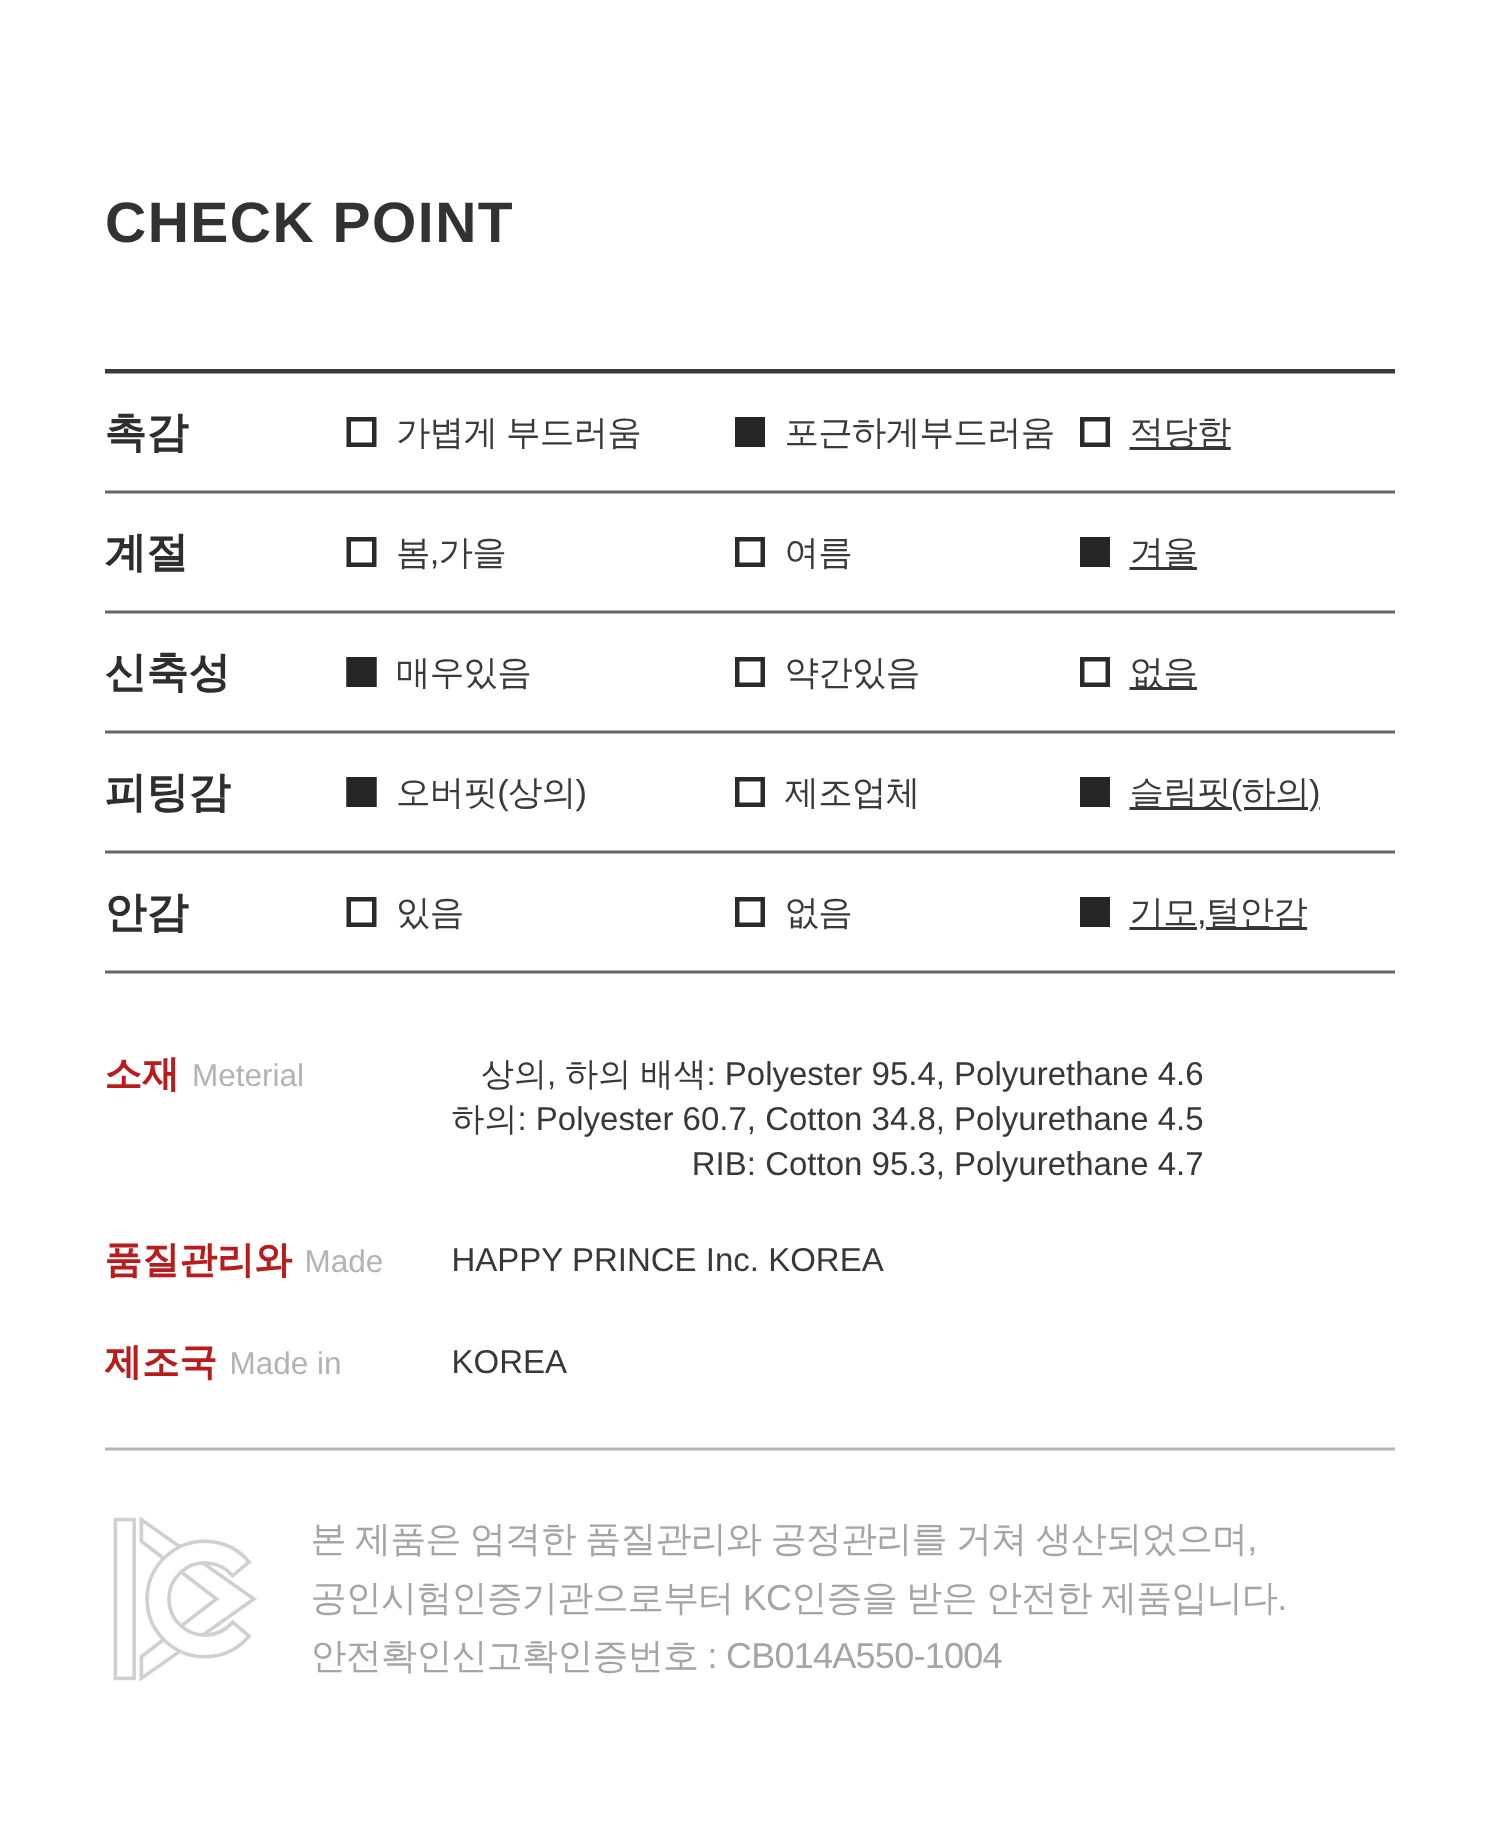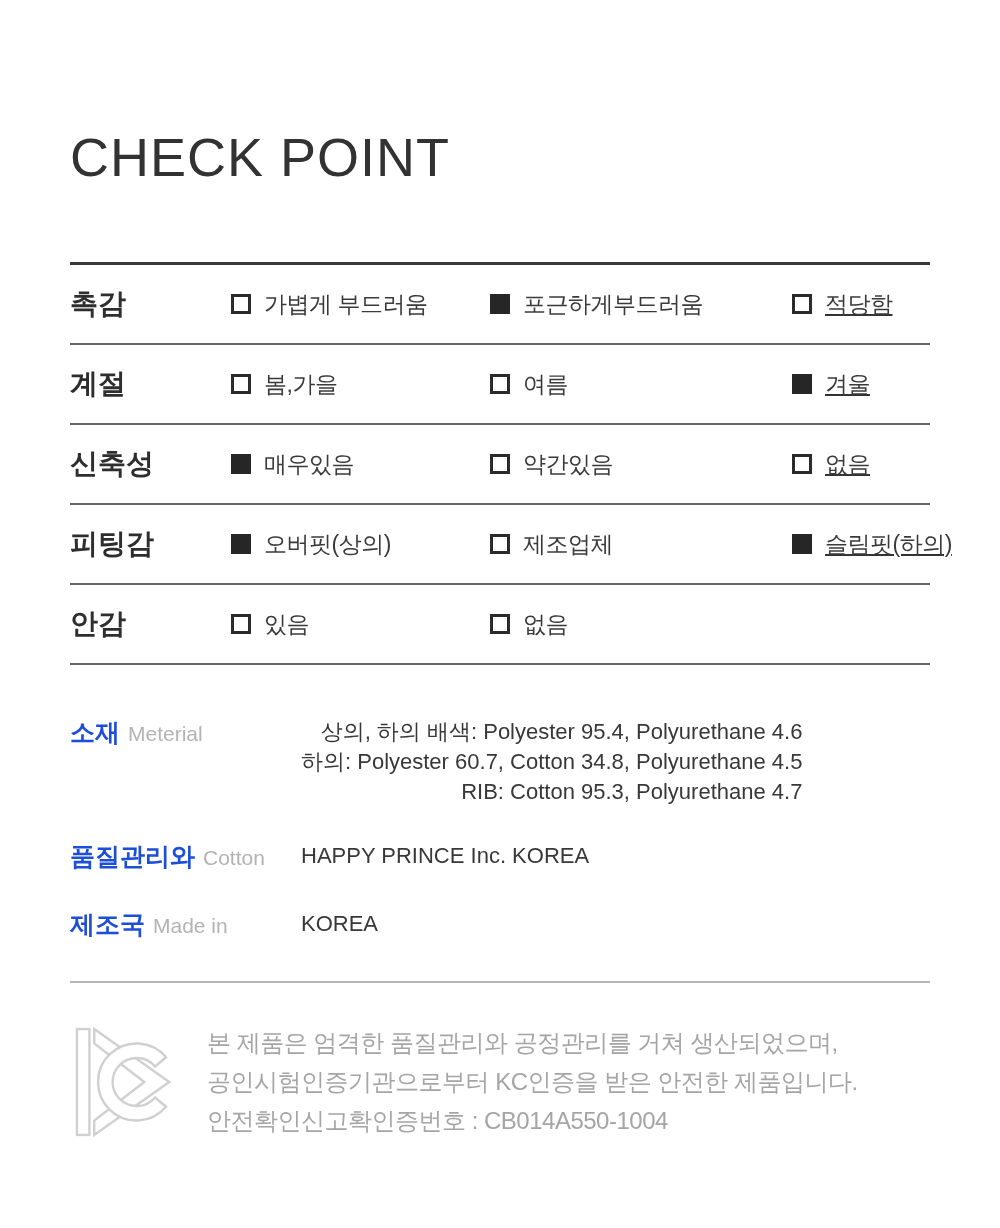--- a/index.html
+++ b/index.html
@@ -9,23 +9,23 @@
     height: 1228px;
     font-family: "Liberation Sans", sans-serif;
     color: #333333;
     overflow: hidden;
   }
   .page { padding: 0 70px; }
 
   
   .title {
     margin-top: 130px;
-    font-size: 54px;
+    font-size: 38px;
     line-height: 1.0;
-    font-weight: 400;
+    font-weight: 700;
     letter-spacing: 1px;
     color: #323232;
   }
 
   
   .check-table {
     margin-top: 78px;
     border-top: 3px solid #3a3a3a;
   }
   .check-row {
@@ -36,21 +36,21 @@
   }
   .row-label {
     width: 161px;
     font-size: 28px;
     font-weight: 700;
     color: #2e2e2e;
     flex: none;
   }
   .option { display: flex; align-items: center; min-width: 0; }
   .option.col1 { width: 259px; flex: none; }
-  .option.col2 { width: 302px; flex: none; }
+  .option.col2 { width: 230px; flex: none; }
   .option.col3 { flex: 1; text-decoration: underline; }
   .checkbox {
     width: 20px; height: 20px;
     border: 3px solid #2b2b2b;
     background: #ffffff;
     margin-right: 13px;
     flex: none;
   }
   .checkbox.checked { background: #262626; border-color: #262626; }
   .opt-label {
@@ -58,21 +58,21 @@
     color: #3a3a3a;
     letter-spacing: -0.5px;
     white-space: nowrap;
   }
 
   
   .info-section { margin-top: 52px; }
   .info-row { display: flex; align-items: flex-start; }
   .info-row + .info-row { margin-top: 34px; }
   .info-label { width: 231px; flex: none; line-height: 30px; white-space: nowrap; }
-  .label-ko { font-size: 25px; font-weight: 700; color: #1d4ed8; }
+  .label-ko { font-size: 25px; font-weight: 700; color: #b91c1c; }
   .label-en { font-size: 21px; color: #b3b3b3; margin-left: 8px; }
   .info-value { font-size: 22px; color: #383838; line-height: 30px; }
   .info-value .line { white-space: nowrap; text-align: right; }
 
   
   .separator {
     border: none;
     border-top: 2px solid #b5b5b5;
     margin-top: 38px;
   }
@@ -154,39 +154,43 @@
       <div class="check-row">
         <div class="row-label">안감</div>
         <div class="option col1">
           <span class="checkbox"></span>
           <span class="opt-label">있음</span>
         </div>
         <div class="option col2">
           <span class="checkbox"></span>
           <span class="opt-label">없음</span>
         </div>
+        <div class="option col3">
+          <span class="checkbox checked"></span>
+          <span class="opt-label">기모,털안감</span>
+        </div>
       </div>
     </div>
 
   <div class="info-section">
 
     <div class="info-row">
       <div class="info-label">
         <span class="label-ko">소재</span><span class="label-en">Meterial</span>
       </div>
       <div class="info-value">
         <div class="line">상의, 하의 배색: Polyester 95.4, Polyurethane 4.6</div>
         <div class="line">하의: Polyester 60.7, Cotton 34.8, Polyurethane 4.5</div>
         <div class="line">RIB: Cotton 95.3, Polyurethane 4.7</div>
       </div>
     </div>
 
     <div class="info-row">
       <div class="info-label">
-        <span class="label-ko">품질관리와</span><span class="label-en">Cotton</span>
+        <span class="label-ko">품질관리와</span><span class="label-en">Made</span>
       </div>
       <div class="info-value">HAPPY PRINCE Inc. KOREA</div>
     </div>
 
     <div class="info-row">
       <div class="info-label">
         <span class="label-ko">제조국</span><span class="label-en">Made in</span>
       </div>
       <div class="info-value">KOREA</div>
     </div>

